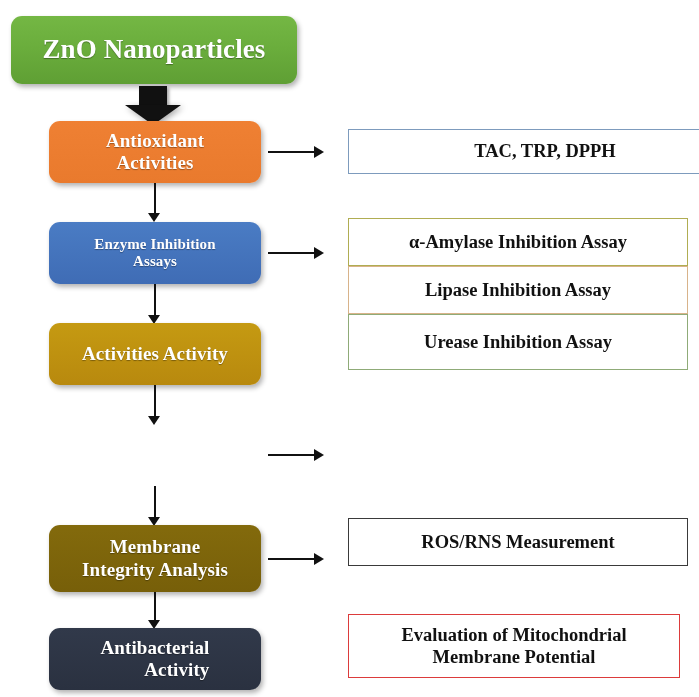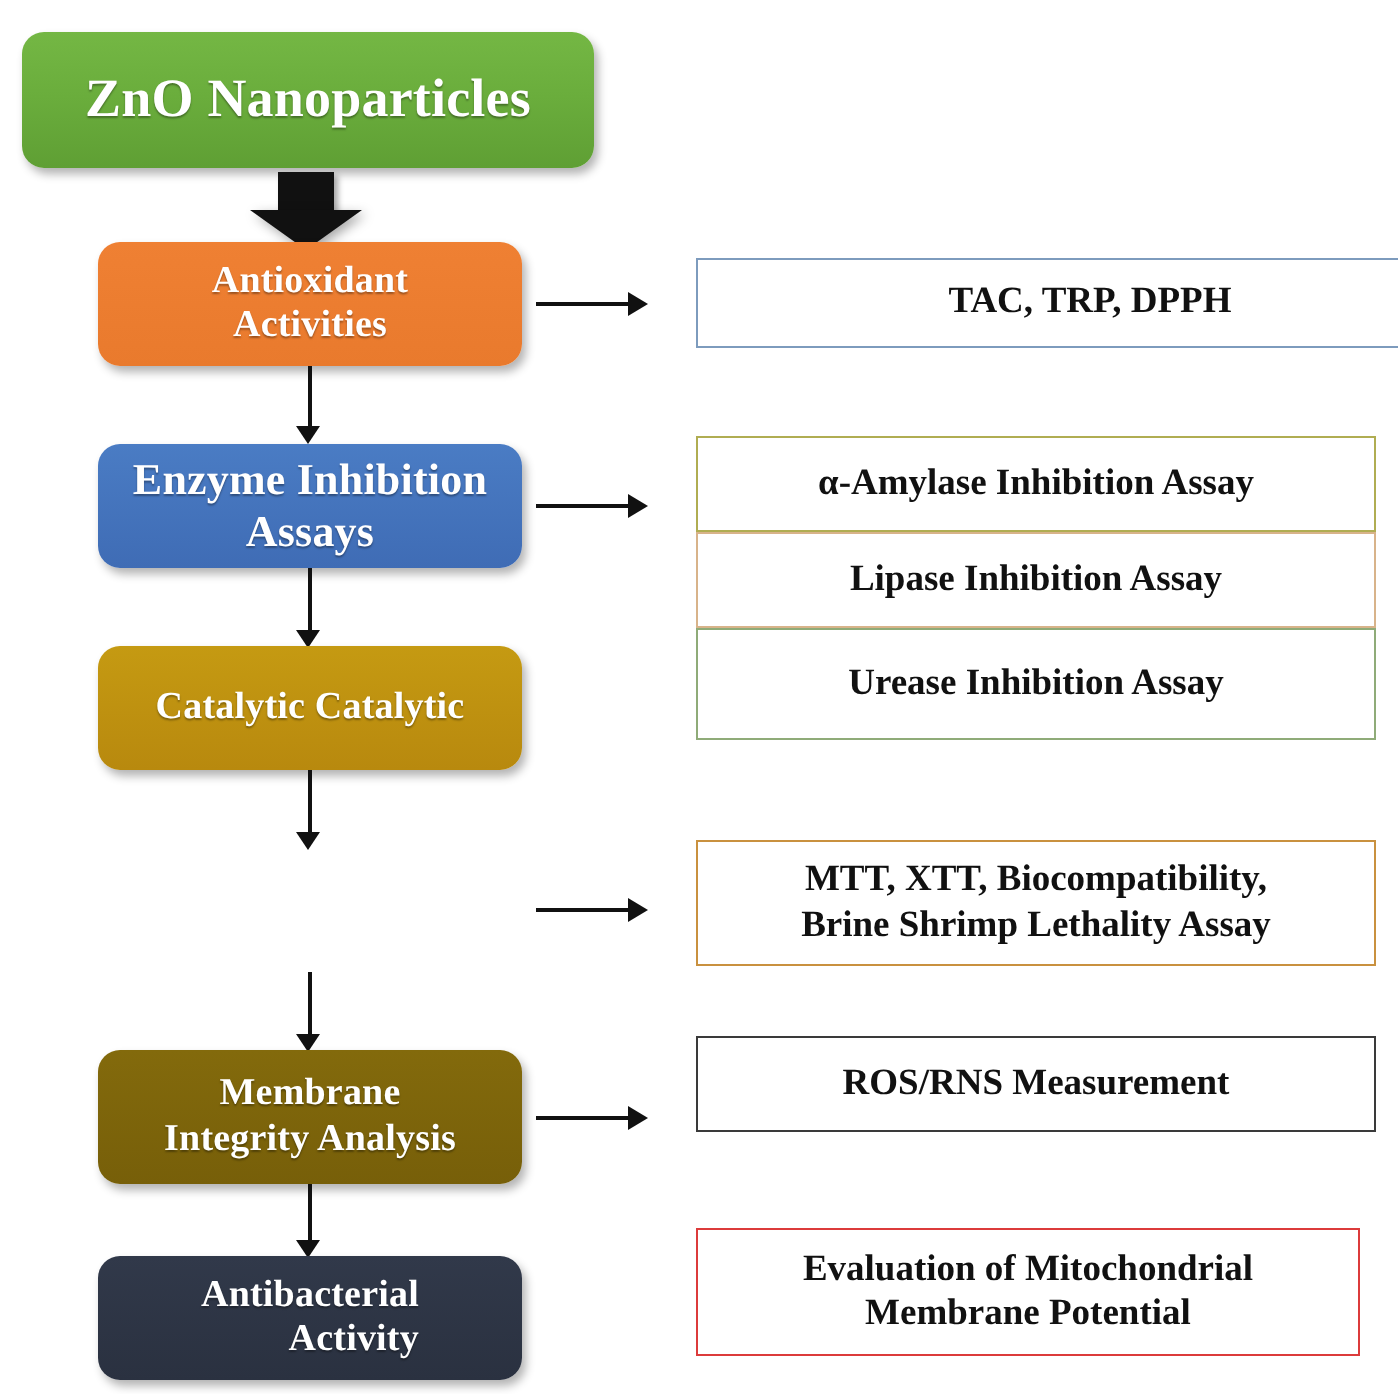--- a/index.html
+++ b/index.html
@@ -20,21 +20,21 @@
     font-weight: bold;
     border-radius: 11px;
     box-shadow: 2px 3px 5px rgba(0,0,0,0.30);
     line-height: 1.16;
     letter-spacing: .1px;
     text-shadow: 0 1px 1px rgba(0,0,0,0.35);
     padding: 2px 6px;
   }
   .node-title  { background: linear-gradient(180deg,#74b744 0%,#6aad3c 48%,#5f9f34 100%); font-size: 27px; }
   .node-anti   { background: linear-gradient(180deg,#ef8033 0%,#e97a2d 100%); font-size: 19px; }
-  .node-enz    { background: linear-gradient(180deg,#4a7cc4 0%,#3f6cb5 100%); font-size: 22px; }
+  .node-enz    { background: linear-gradient(180deg,#4a7cc4 0%,#3f6cb5 100%); font-size: 15px; }
   .node-cat    { background: linear-gradient(180deg,#c59a12 0%,#b8890e 100%); font-size: 19px; }
   .node-cyto   { background: linear-gradient(180deg,#2b3c63 0%,#253558 100%); font-size: 19px; }
   .node-mem    { background: linear-gradient(180deg,#836a0c 0%,#775f09 100%); font-size: 19px; }
   .node-bact   { background: linear-gradient(180deg,#31394a 0%,#2a3140 100%); font-size: 19px; }
 
   
   .rbox {
     position: absolute;
     display: flex; align-items: center; justify-content: center;
     text-align: center;
@@ -94,21 +94,21 @@
 
   <div class="vline" style="left:154px; top:183px; height:32px;"></div>
   <div class="vhead" style="left:148px; top:213px;"></div>
 
   <div class="node node-enz" style="left:49px; top:222px; width:212px; height:62px; white-space:pre-line;">Enzyme Inhibition
 Assays</div>
 
   <div class="vline" style="left:154px; top:284px; height:33px;"></div>
   <div class="vhead" style="left:148px; top:315px;"></div>
 
-  <div class="node node-cat" style="left:49px; top:323px; width:212px; height:62px;">Catalytic Catalytic</div>
+  <div class="node node-cat" style="left:49px; top:323px; width:212px; height:62px;">Activities Activity</div>
 
   <div class="vline" style="left:154px; top:385px; height:33px;"></div>
   <div class="vhead" style="left:148px; top:416px;"></div>
 
 
   <div class="vline" style="left:154px; top:486px; height:33px;"></div>
   <div class="vhead" style="left:148px; top:517px;"></div>
 
   <div class="node node-mem" style="left:49px; top:525px; width:212px; height:67px; white-space:pre-line;">Membrane
 Integrity Analysis</div>
@@ -132,22 +132,20 @@
   <div class="hhead" style="left:314px; top:553px;"></div>
 
   <div class="rbox" style="left:348px; top:129px; width:394px; height:45px; border-color:#7d9bbd;">TAC, TRP, DPPH</div>
 
   <div class="rbox" style="left:348px; top:218px; width:340px; height:48px; border-color:#b0ad52;">α-Amylase Inhibition Assay</div>
 
   <div class="rbox" style="left:348px; top:266px; width:340px; height:48px; border-color:#d8b38a;">Lipase Inhibition Assay</div>
 
   <div class="rbox" style="left:348px; top:314px; width:340px; height:56px; border-color:#8fab78;text-align:center;">Urease Inhibition Assay</div>
 
-  <div class="rbox" style="left:348px; top:420px; width:340px; height:63px; border-color:#c9913f; white-space:pre-line;">MTT, XTT, Biocompatibility,
-Brine Shrimp Lethality Assay</div>
 
   <div class="rbox" style="left:348px; top:518px; width:340px; height:48px; border-color:#3a3a3a;">ROS/RNS Measurement</div>
 
 
   <div class="rbox" style="left:348px; top:614px; width:332px; height:64px; border-color:#dc3b3b; white-space:pre-line;">Evaluation of Mitochondrial
 Membrane Potential</div>
 
 </div>
 
 </body></html>

